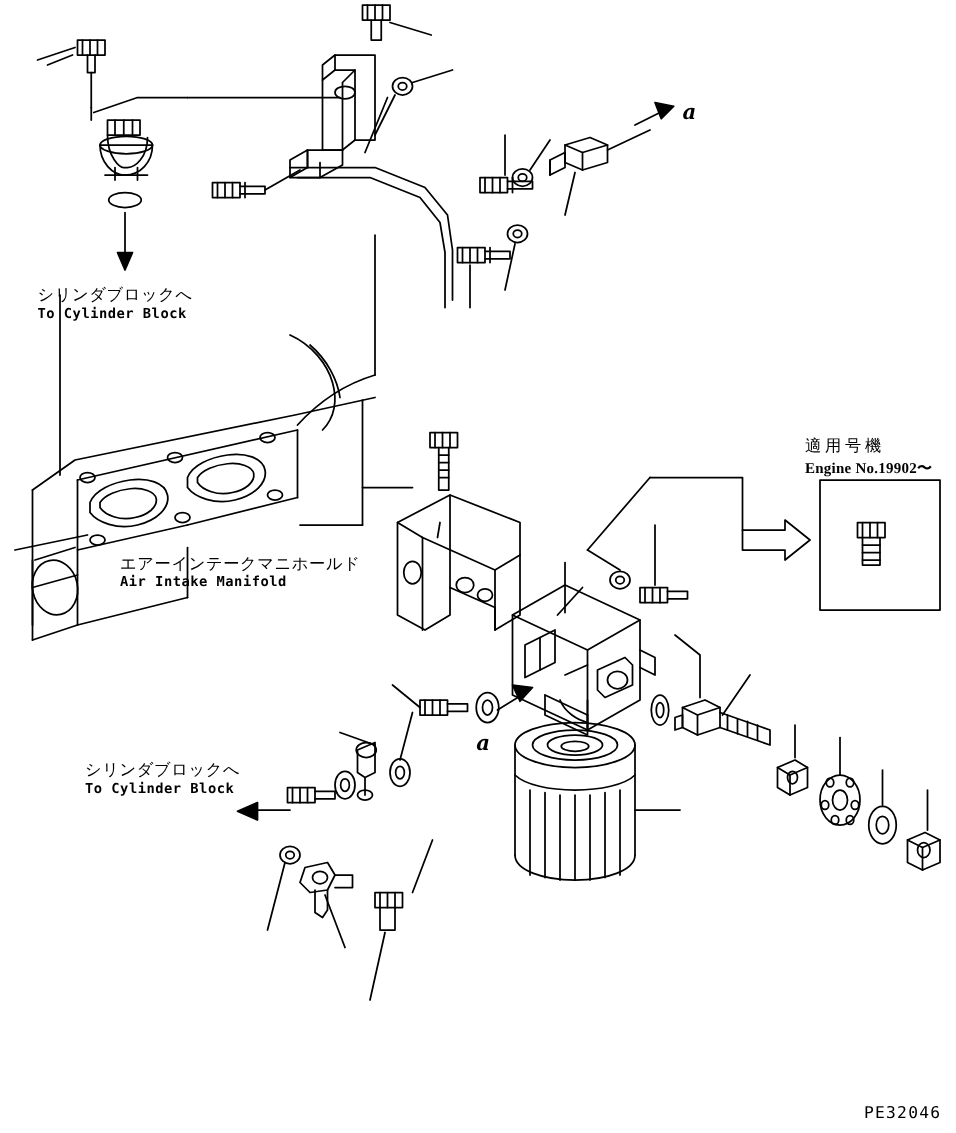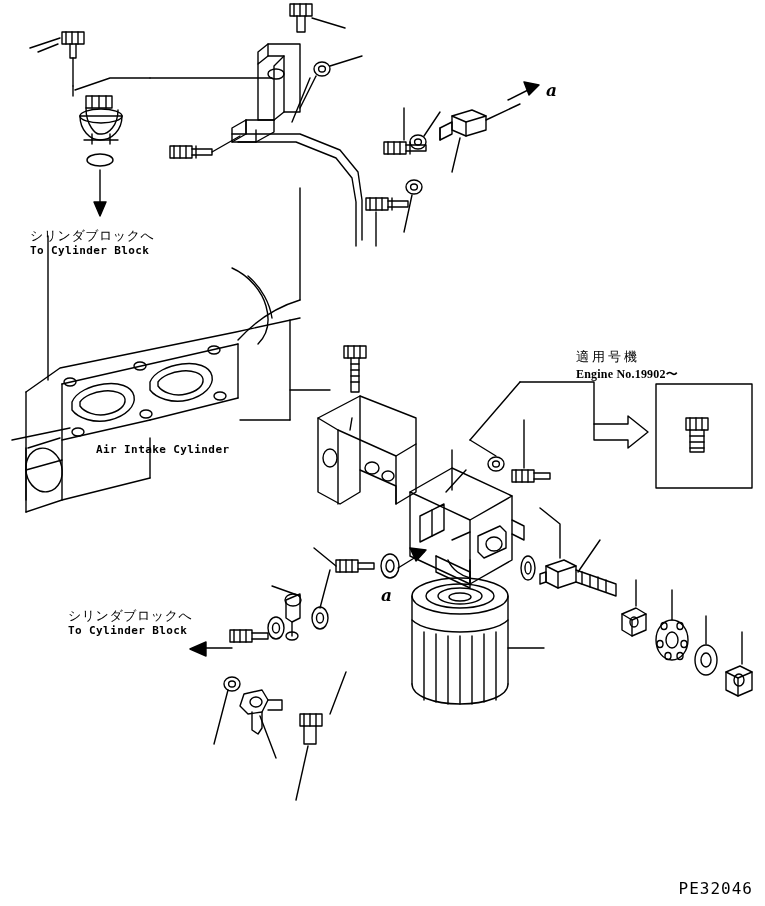--- a/index.html
+++ b/index.html
@@ -44,21 +44,21 @@
     font-family: "DejaVu Serif", serif;
     font-style: italic;
     font-size: 17px;
     font-weight: bold;
   }
   .partno {
     position: absolute;
     right: 12px;
     bottom: 8px;
     font-family: "DejaVu Sans Mono", monospace;
-    font-size: 16px;
+    font-size: 13px;
     letter-spacing: 1px;
   }
   .eng-note {
     position: absolute;
     text-align: left;
   }
   .eng-note .jp {
     font-family: "DejaVu Sans", sans-serif;
     font-size: 13px;
     letter-spacing: 3px;
@@ -437,29 +437,30 @@
 
     </g>
   </svg>
 
   <div class="lbl" style="left:30px; top:228px;">
     <div class="jp">シリンダブロックへ</div>
     <div class="en">To Cylinder Block</div>
   </div>
 
   <div class="lbl" style="left:96px; top:443px;">
-    <div class="en">Air Intake Cylinder</div>
+    <div class="jp">エアーインテークマニホールド</div>
+    <div class="en">Air Intake Manifold</div>
   </div>
 
   <div class="lbl" style="left:68px; top:608px;">
     <div class="jp">シリンダブロックへ</div>
     <div class="en">To Cylinder Block</div>
   </div>
 
-  <div class="eng-note" style="left:576px; top:348px;">
+  <div class="eng-note" style="left:644px; top:348px;">
     <div class="jp">適用号機</div>
     <div class="en">Engine No.19902〜</div>
   </div>
 
   <div class="callout" style="left:546px; top:80px;">a</div>
   <div class="callout" style="left:381px; top:585px;">a</div>
 
   <div class="partno">PE32046</div>
 
 </div>

